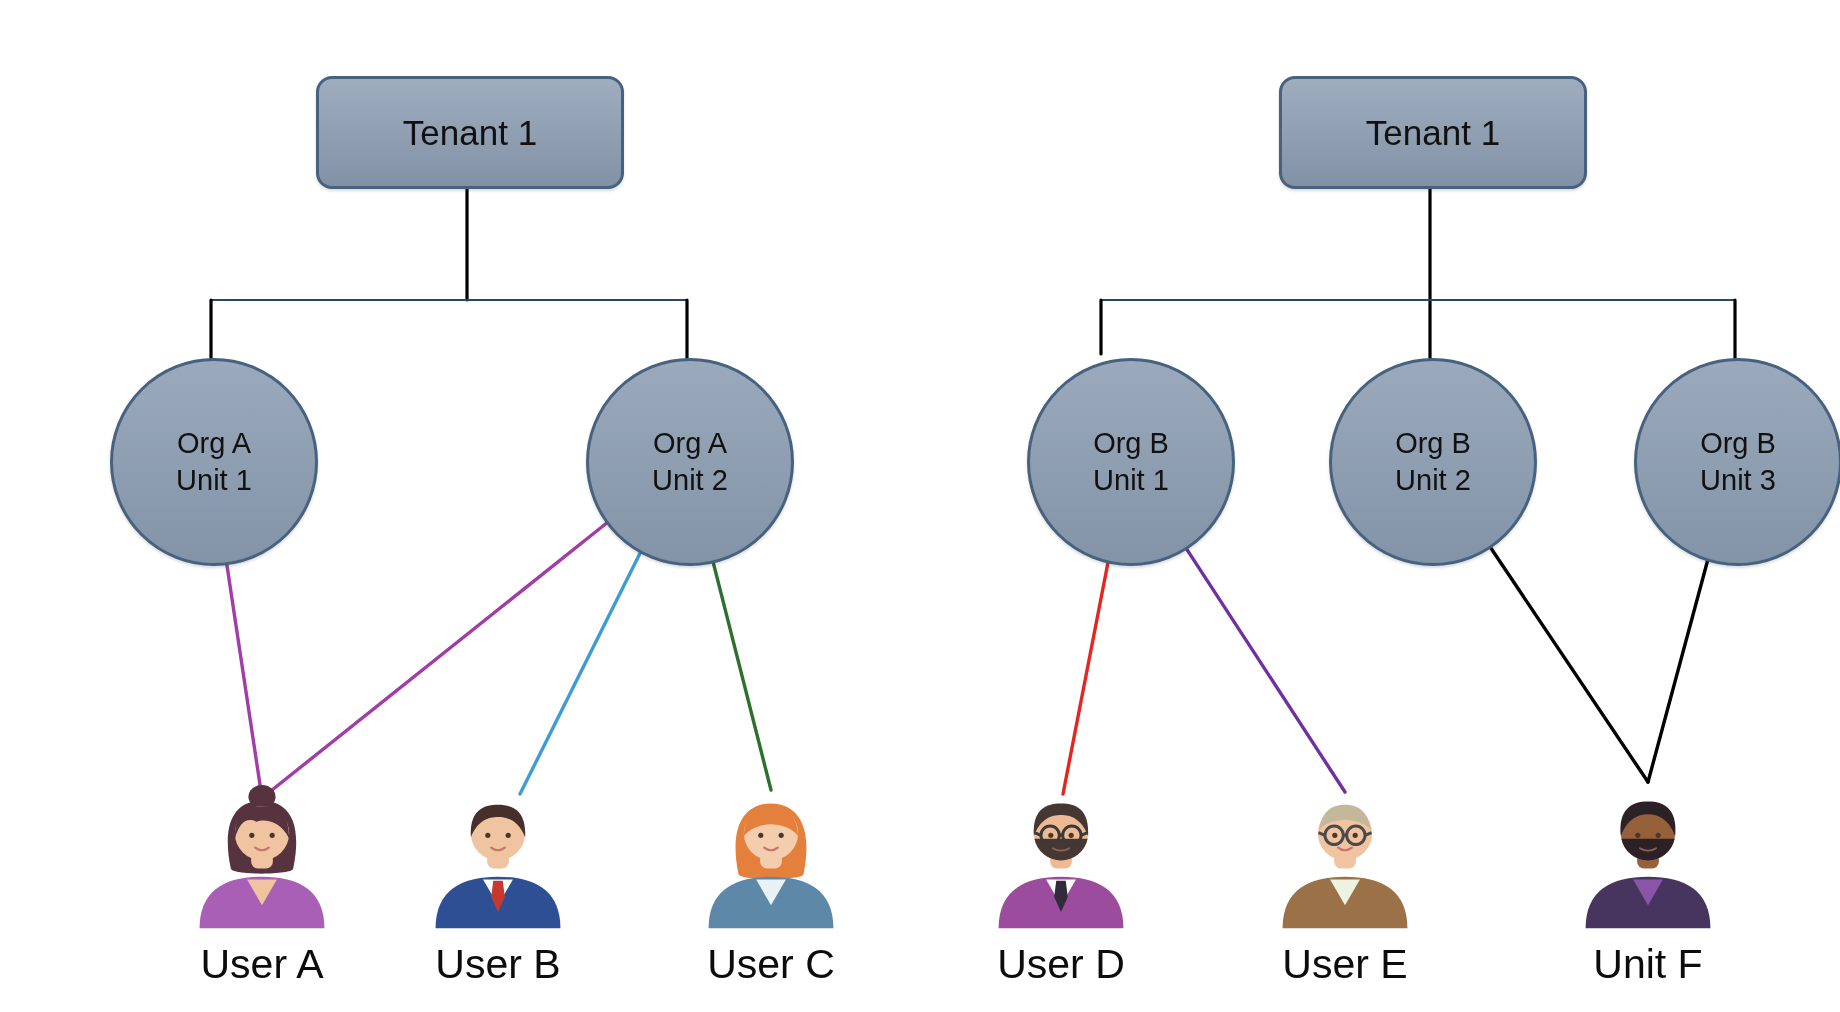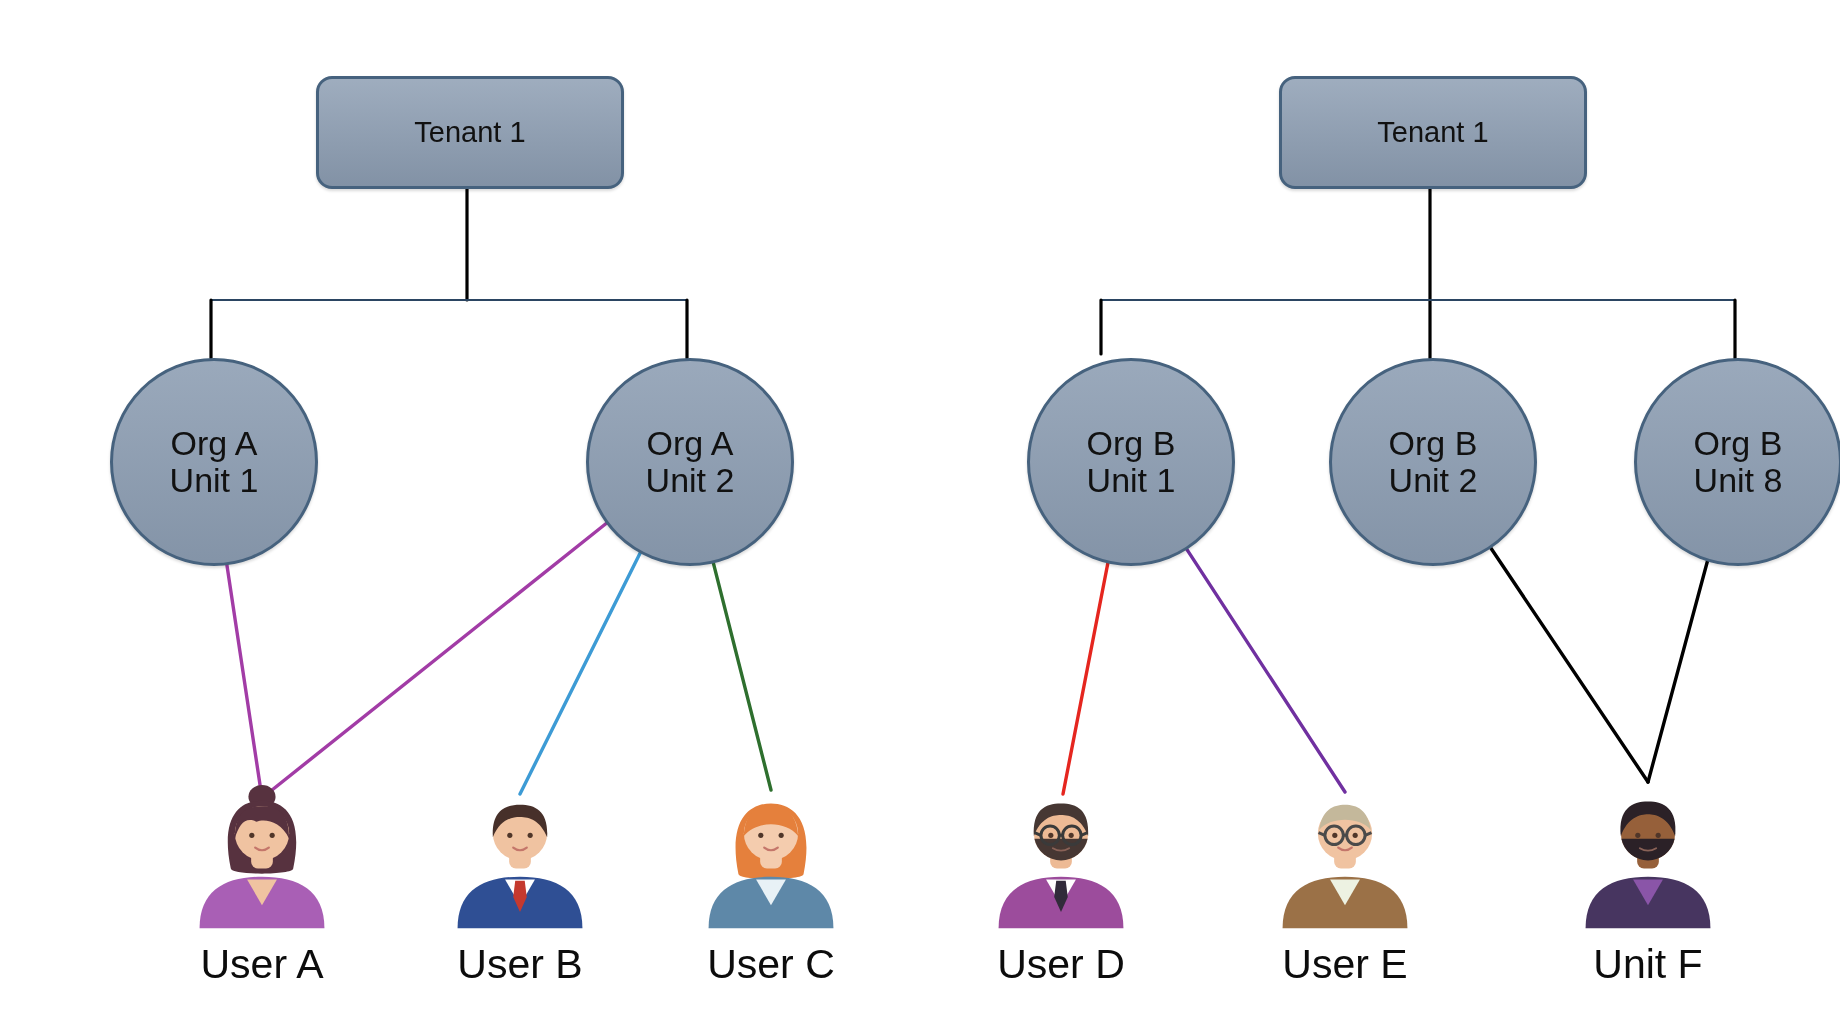--- a/index.html
+++ b/index.html
@@ -4,42 +4,42 @@
 <style>
   html,body{margin:0;padding:0;background:#fff;}
   .canvas{
     position:relative;width:1840px;height:1012px;background:#fff;
     font-family:"Liberation Sans",sans-serif;overflow:hidden;color:#111;
   }
   .edges{position:absolute;left:0;top:0;width:1840px;height:1012px;z-index:1;}
   .tenant{
     position:absolute;width:302px;height:107px;border-radius:16px;
     display:flex;align-items:center;justify-content:center;
-    font-size:29px;z-index:2;
+    font-size:35px;z-index:2;
     background-image:linear-gradient(rgba(255,255,255,.16), rgba(0,0,0,.07));
     box-shadow:0 2px 3px rgba(0,0,0,.15);
   }
   #node-tenant1{left:316px;top:76px;}
   #node-tenant2{left:1279px;top:76px;}
   .org{
     position:absolute;width:202px;height:202px;border-radius:50%;
     display:flex;flex-direction:column;align-items:center;justify-content:center;
-    font-size:34px;line-height:37px;text-align:center;z-index:2;
+    font-size:29px;line-height:37px;text-align:center;z-index:2;
     background-image:linear-gradient(rgba(255,255,255,.12), rgba(0,0,0,.06));
     box-shadow:0 2px 3px rgba(0,0,0,.15);
     top:358px;
   }
   #node-orgA1{left:110px;}
   #node-orgA2{left:586px;}
   #node-orgB1{left:1027px;}
   #node-orgB2{left:1329px;}
   #node-orgB3{left:1634px;}
   .user{position:absolute;top:779px;width:170px;text-align:center;z-index:2;}
   #user-userA{left:177px;}
-  #user-userB{left:435px;}
+  #user-userB{left:413px;}
   #user-userC{left:686px;}
   #user-userD{left:976px;}
   #user-userE{left:1260px;}
   #user-userF{left:1563px;}
   .avatar{height:152px;display:flex;align-items:flex-end;justify-content:center;}
   .avatar svg{width:166px;height:152px;}
   .ulabel{margin-top:10px;font-size:41px;color:#0c0c0c;}
 </style>
 </head>
 <body>
@@ -83,21 +83,21 @@
   <div class="org" id="node-orgB1" style="background-color: rgb(140, 157, 178); border: 3px solid rgb(70, 98, 126); color: rgb(17, 17, 17);">
     <div>Org B</div>
     <div>Unit 1</div>
   </div>
   <div class="org" id="node-orgB2" style="background-color: rgb(140, 157, 178); border: 3px solid rgb(70, 98, 126); color: rgb(17, 17, 17);">
     <div>Org B</div>
     <div>Unit 2</div>
   </div>
   <div class="org" id="node-orgB3" style="background-color: rgb(140, 157, 178); border: 3px solid rgb(70, 98, 126); color: rgb(17, 17, 17);">
     <div>Org B</div>
-    <div>Unit 8</div>
+    <div>Unit 3</div>
   </div>
 
   <div class="user" id="user-userA">
     <div class="avatar">
         <svg viewBox="0 0 120 112" xmlns="http://www.w3.org/2000/svg">
           <ellipse cx="60" cy="13" rx="10" ry="8.5" fill="#57323F"></ellipse>
           <path d="M37,66 C29,27 44,16 60,16 C76,16 91,27 83,66 C83,71 37,71 37,66 Z" fill="#57323F"></path>
           <rect x="52" y="50" width="16" height="16" rx="5" fill="#F0C3A1"></rect>
           <path d="M14,110 C14,82 33,72 60,72 C87,72 106,82 106,110 Z" fill="#A95FB5"></path>
           <path d="M49,74 L60,93 L71,74 Z" fill="#F0C3A1"></path>

